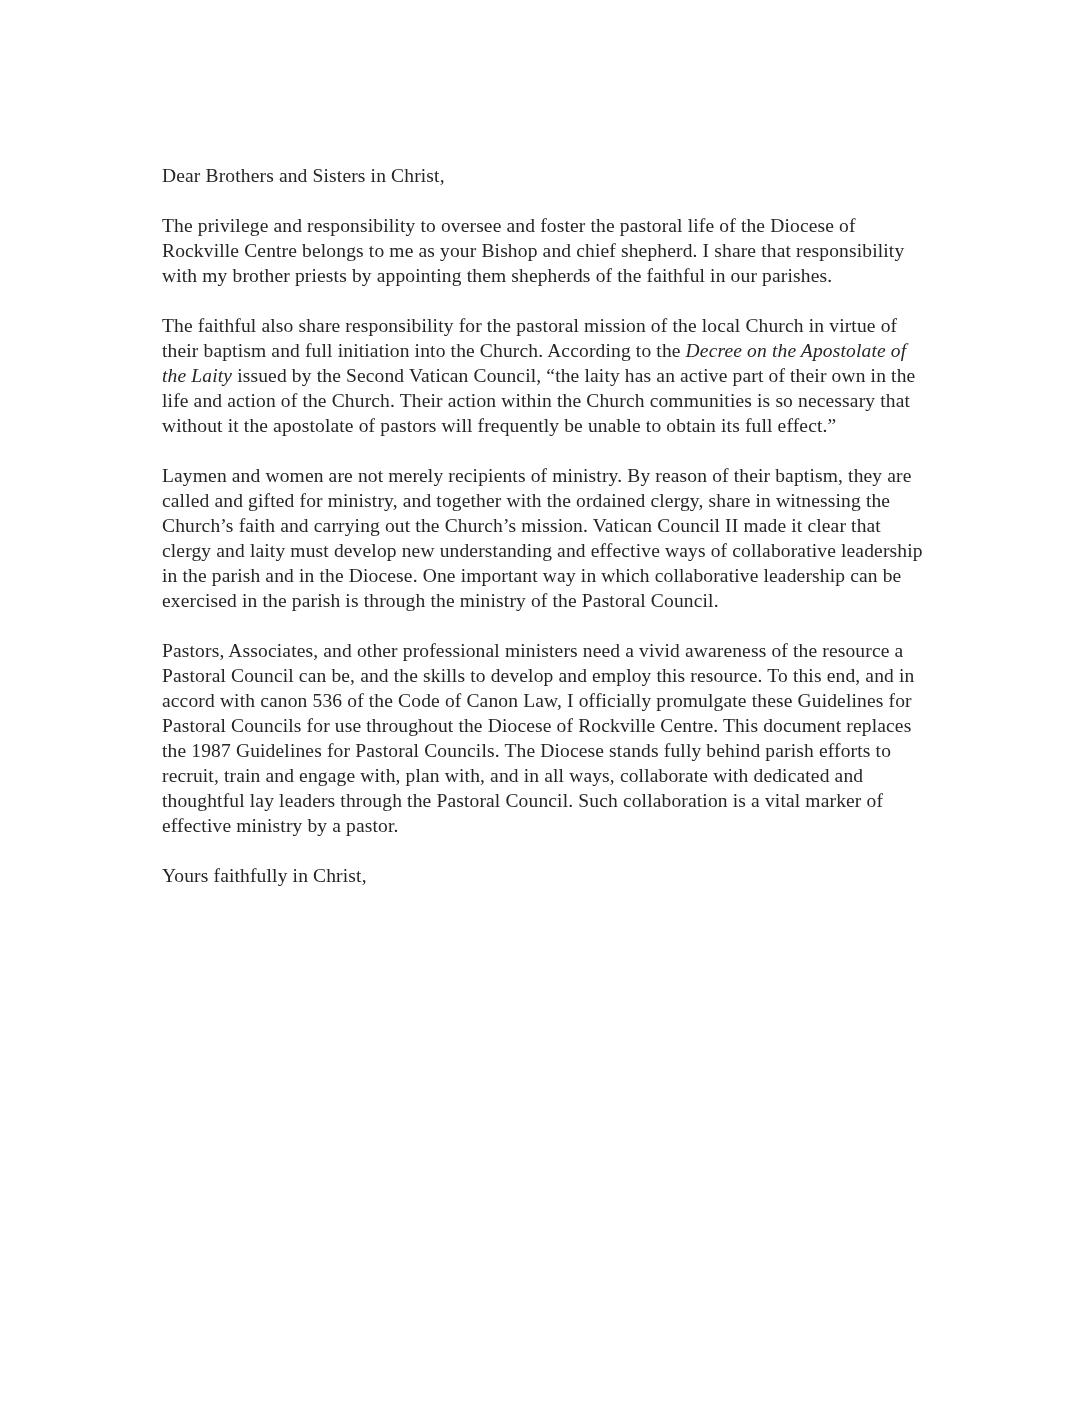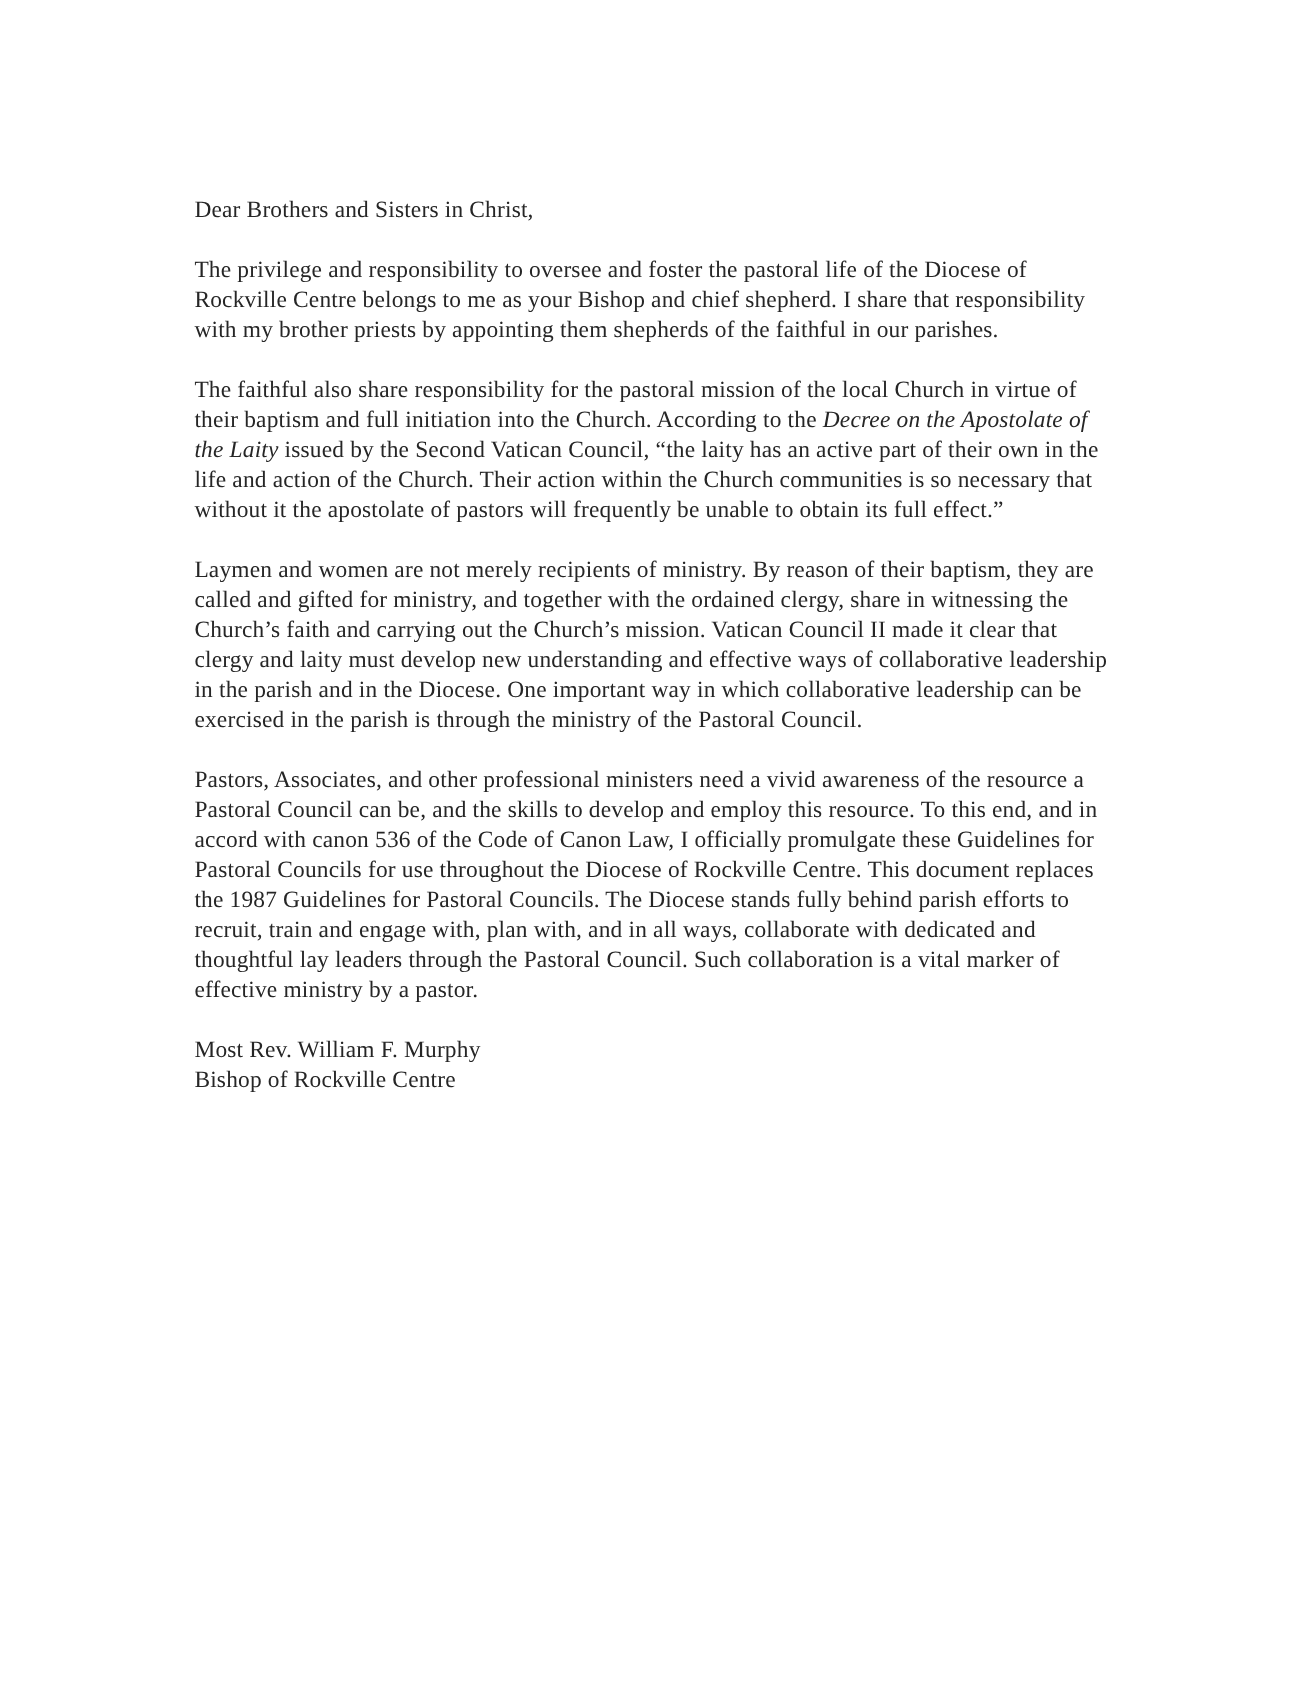--- a/index.html
+++ b/index.html
@@ -40,19 +40,16 @@
 
   <p>The privilege and responsibility to oversee and foster the pastoral life of the Diocese of Rockville Centre belongs to me as your Bishop and chief shepherd. I share that responsibility with my brother priests by appointing them shepherds of the faithful in our parishes.</p>
 
   <p><span>The faithful also share responsibility for the pastoral mission of the local Church in virtue of their baptism and full initiation into the Church. According to the </span><em>Decree on the Apostolate of the Laity</em><span> issued by the Second Vatican Council, “the laity has an active part of their own in the life and action of the Church. Their action within the Church communities is so necessary that without it the apostolate of pastors will frequently be unable to obtain its full effect.”</span></p>
 
   <p>Laymen and women are not merely recipients of ministry. By reason of their baptism, they are called and gifted for ministry, and together with the ordained clergy, share in witnessing the Church’s faith and carrying out the Church’s mission. Vatican Council II made it clear that clergy and laity must develop new understanding and effective ways of collaborative leadership in the parish and in the Diocese. One important way in which collaborative leadership can be exercised in the parish is through the ministry of the Pastoral Council.</p>
 
   <p>Pastors, Associates, and other professional ministers need a vivid awareness of the resource a Pastoral Council can be, and the skills to develop and employ this resource. To this end, and in accord with canon 536 of the Code of Canon Law, I officially promulgate these Guidelines for Pastoral Councils for use throughout the Diocese of Rockville Centre. This document replaces the 1987 Guidelines for Pastoral Councils. The Diocese stands fully behind parish efforts to recruit, train and engage with, plan with, and in all ways, collaborate with dedicated and thoughtful lay leaders through the Pastoral Council. Such collaboration is a vital marker of effective ministry by a pastor.</p>
 
 
+  <p>Yours faithfully in Christ,</p>
 
-  <div>
-    <p class="sig-line">Most Rev. William F. Murphy</p>
-    <p class="sig-line">Bishop of Rockville Centre</p>
-  </div>
 
 </div>
 
 </body></html>

